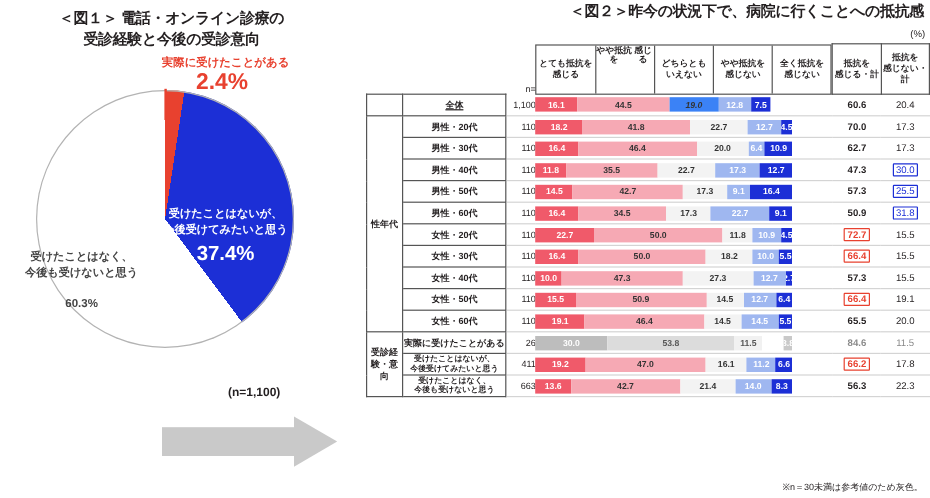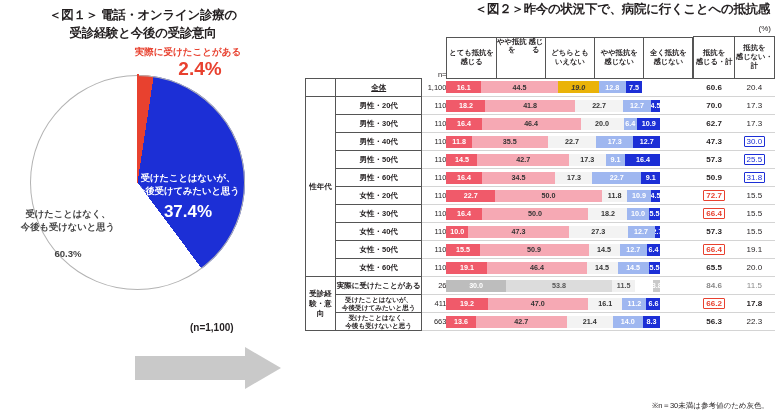--- a/index.html
+++ b/index.html
@@ -13,21 +13,21 @@
   .donut{width:215px;height:215px;border-radius:50%;
     background:conic-gradient(from 0deg,
       #e8412f 0 8.64deg,
       #1c2fd6 8.64deg 143.28deg,
       #ffffff 143.28deg 360deg);
     position:relative;}
   .donut::after{content:"";position:absolute;left:50%;top:50%;width:0;height:0;}
   .donut-ring{position:absolute;left:0;top:0;width:215px;height:215px;border-radius:50%;box-shadow:inset 0 0 0 1px #b3b3b3;}
 
   .lbl-red{position:absolute;left:108px;top:46px;width:160px;text-align:center;color:#e8412f;font-size:9.5px;font-weight:bold;}
-  .val-red{position:absolute;left:135px;top:58px;width:130px;text-align:center;color:#e8412f;font-size:19px;font-weight:bold;}
+  .val-red{position:absolute;left:120px;top:58px;width:130px;text-align:center;color:#e8412f;font-size:19px;font-weight:bold;}
   .lead{position:absolute;background:#e8412f;}
 
   .lbl-blue{position:absolute;left:128px;top:172px;width:120px;text-align:center;color:#ffffff;font-size:9.3px;font-weight:bold;line-height:1.35;}
   .val-blue{position:absolute;left:128px;top:202px;width:120px;text-align:center;color:#ffffff;font-size:17px;font-weight:bold;}
 
   .lbl-grey{position:absolute;left:8px;top:208px;width:120px;text-align:center;color:#444;font-size:9.3px;font-weight:bold;line-height:1.4;}
   .val-grey{position:absolute;left:8px;top:248px;width:120px;text-align:center;color:#444;font-size:9.6px;font-weight:bold;}
 
   .nlabel{position:absolute;left:190px;top:322px;font-size:10px;font-weight:bold;}
 
@@ -138,21 +138,21 @@
       <tr class="gridrow">
         <td class="rowcat" rowspan="1" style="border-width: 1px; border-style: solid; border-color: rgb(85, 85, 85);"></td>
         <td class="rowlabel" style="border-width: 1px; border-style: solid; border-color: rgb(85, 85, 85); text-decoration: underline;">
           <div>全体</div>
         </td>
         <td class="ncell">1,100</td>
         <td class="barcell">
           <div class="bar">
             <div class="seg" style="width: 34.454px; background: rgb(240, 90, 106); color: rgb(255, 255, 255);">16.1</div>
             <div class="seg" style="width: 77px; background: rgb(246, 169, 180); color: rgb(51, 51, 51);">44.5</div>
-            <div class="seg" style="width: 40.66px; background: #eab308; color: rgb(51, 51, 51); font-style: italic;">19.0</div>
+            <div class="seg" style="width: 40.66px; background: #3b82f6; color: rgb(51, 51, 51); font-style: italic;">19.0</div>
             <div class="seg" style="width: 27.392px; background: rgb(159, 183, 240); color: rgb(255, 255, 255);">12.8</div>
             <div class="seg" style="width: 16.05px; background: rgb(28, 47, 214); color: rgb(255, 255, 255);">7.5</div>
           </div>
         </td>
         <td class="rcell">60.6</td>
         <td class="rcell" style="font-weight: normal;">20.4</td>
       </tr>
       <tr class="gridrow">
         <td class="rowcat" rowspan="10" style="border-width: 1px; border-style: solid; border-color: rgb(85, 85, 85);">性年代</td>
         <td class="rowlabel" style="border-right: 1px solid rgb(85, 85, 85); border-bottom: 1px solid rgb(85, 85, 85); border-left: 1px solid rgb(85, 85, 85);">
@@ -350,21 +350,21 @@
         <td class="barcell">
           <div class="bar">
             <div class="seg" style="width: 41.088px; background: rgb(240, 90, 106); color: rgb(255, 255, 255);">19.2</div>
             <div class="seg" style="width: 100.58px; background: rgb(246, 169, 180); color: rgb(51, 51, 51);">47.0</div>
             <div class="seg" style="width: 34.454px; background: rgb(243, 243, 243); color: rgb(51, 51, 51);">16.1</div>
             <div class="seg" style="width: 23.968px; background: rgb(159, 183, 240); color: rgb(255, 255, 255);">11.2</div>
             <div class="seg" style="width: 14.124px; background: rgb(28, 47, 214); color: rgb(255, 255, 255);">6.6</div>
           </div>
         </td>
         <td class="rcell"><span class="box-red">66.2</span></td>
-        <td class="rcell" style="font-weight: bold; margin-top: 44px;">17.8</td>
+        <td class="rcell" style="font-weight: normal; margin-top: 44px;">17.8</td>
       </tr>
       <tr class="gridrow">
         <td class="rowlabel small" style="border-right: 1px solid rgb(85, 85, 85); border-bottom: 1px solid rgb(85, 85, 85); border-left: 1px solid rgb(85, 85, 85);">
           <div>受けたことはなく、</div>
           <div>今後も受けないと思う</div>
         </td>
         <td class="ncell">663</td>
         <td class="barcell">
           <div class="bar">
             <div class="seg" style="width: 29.104px; background: rgb(240, 90, 106); color: rgb(255, 255, 255);">13.6</div>

